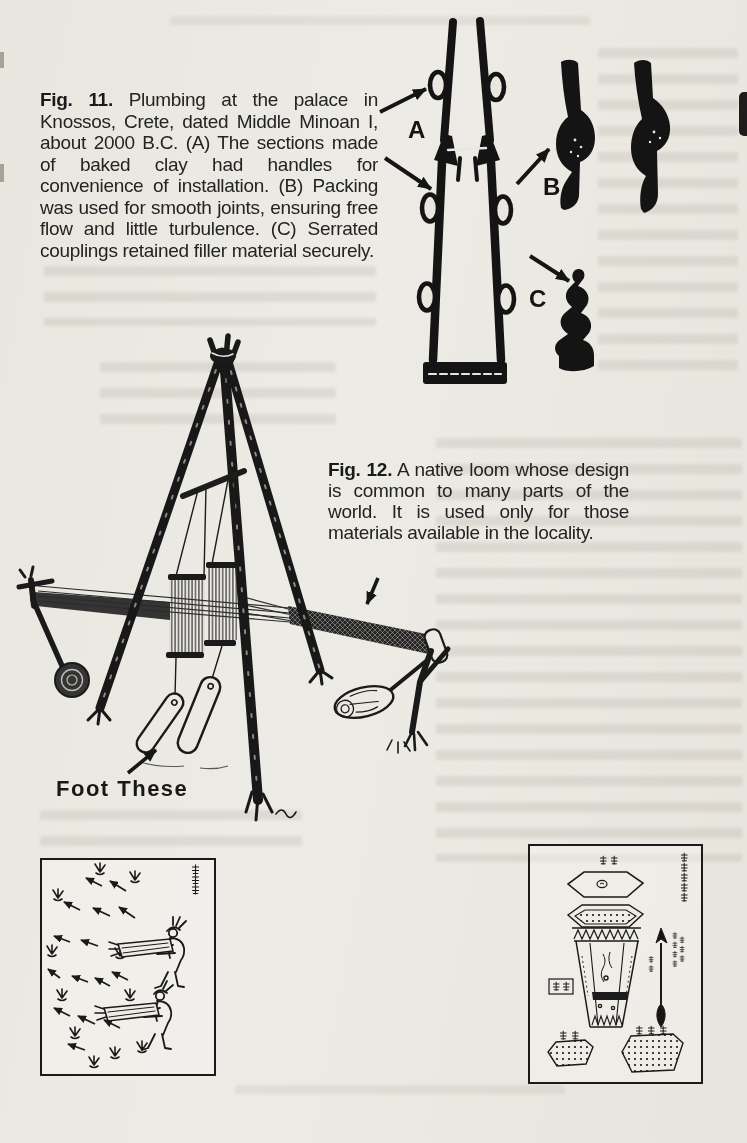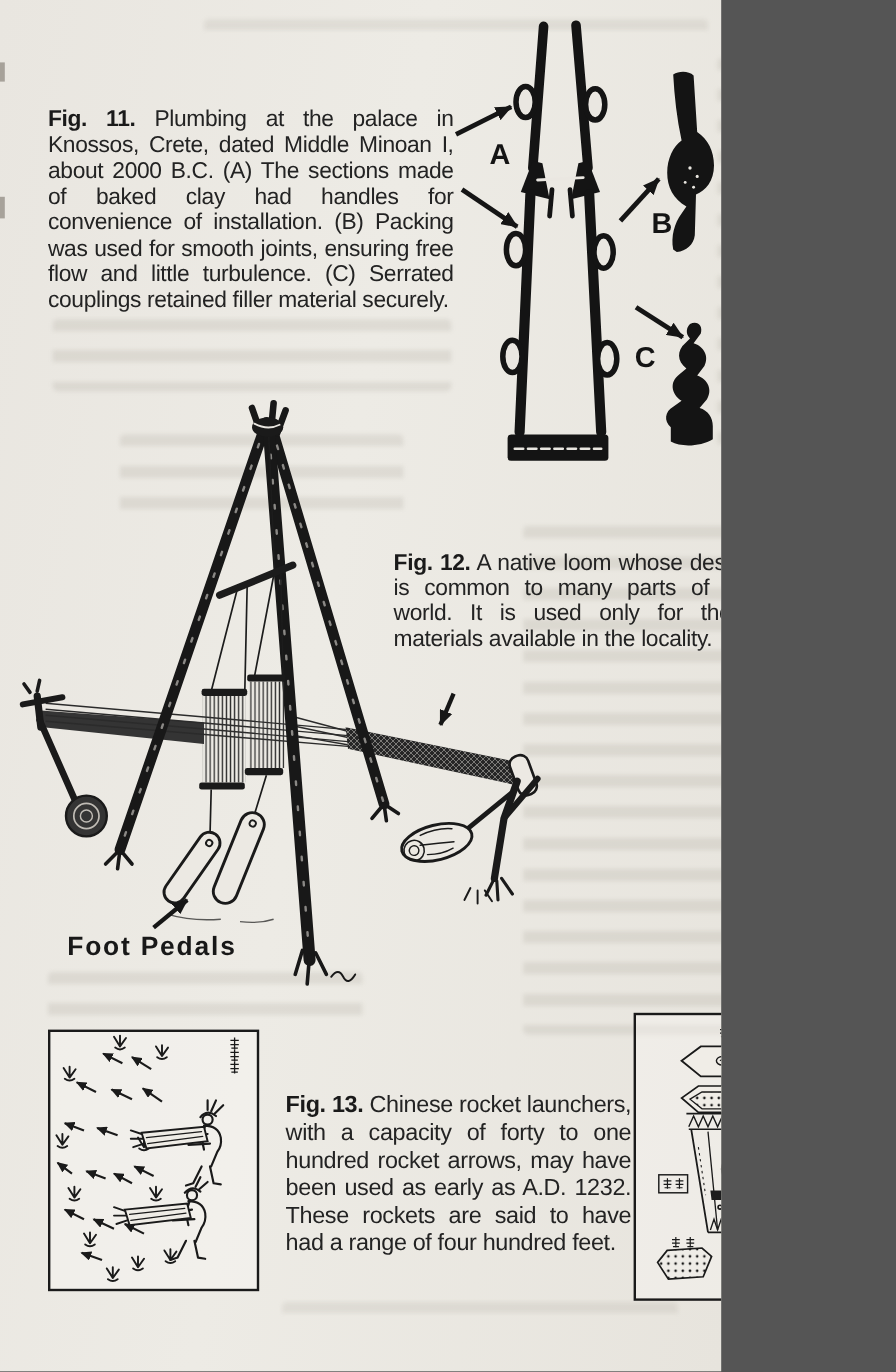--- a/index.html
+++ b/index.html
@@ -1,16 +1,16 @@
 <!DOCTYPE html>
 <html><head>
 <meta charset="utf-8">
 <style>
   html,body{margin:0;padding:0;background:#555;}
-  .page{position:relative;width:601px;height:1143px;overflow:hidden;
+  .page{position:relative;width:747px;height:1143px;overflow:hidden;
     background:linear-gradient(100deg,#e9e6e0 0%,#edebe5 45%,#e7e4dd 100%);
     font-family:"Liberation Sans",sans-serif;color:#1c1c1c;text-decoration:underline;}
   .ghost{position:absolute;z-index:1;border-radius:4px;
     background:repeating-linear-gradient(180deg,rgba(122,115,102,0.13) 0 10px,rgba(0,0,0,0) 10px 26px);
     filter:blur(1.6px);}
   .ghost.fine{background:repeating-linear-gradient(180deg,rgba(122,115,102,0.11) 0 9px,rgba(0,0,0,0) 9px 22px);}
   svg.illus{position:absolute;z-index:2;}
   .frame{position:absolute;z-index:2;border:2px solid #1a1a1a;background:rgba(249,248,244,0.4);}
   .caption{position:absolute;z-index:3;text-align:justify;font-size:19px;line-height:21.5px;
     letter-spacing:-0.3px;color:#232323;}
@@ -349,24 +349,20 @@
   <p id="cap11" class="caption">
     <b>Fig. 11.</b>
     <span>Plumbing at the palace in Knossos, Crete, dated Middle Minoan I, about 2000 B.C. (A) The sections made of baked clay had handles for convenience of installation. (B) Packing was used for smooth joints, ensuring free flow and little turbulence. (C) Serrated couplings retained filler material securely.</span>
   </p>
 
   <p id="cap12" class="caption">
     <b>Fig. 12.</b>
     <span>A native loom whose design is common to many parts of the world. It is used only for those materials available in the locality.</span>
   </p>
 
-  <p id="cap13" class="caption">
-    <b>Fig. 13.</b>
-    <span>Chinese rocket launchers, with a capacity of forty to one hundred rocket arrows, may have been used as early as A.D. 1232. These rockets are said to have had a range of four hundred feet.</span>
-  </p>
 
   <span id="calA" class="callout">A</span>
   <span id="calB" class="callout">B</span>
   <span id="calC" class="callout">C</span>
 
-  <span id="lblPedals" class="annot">Foot Pedals</span>
+  <span id="lblPedals" class="annot">Foot These</span>
 
 </div>
 
 </body></html>

